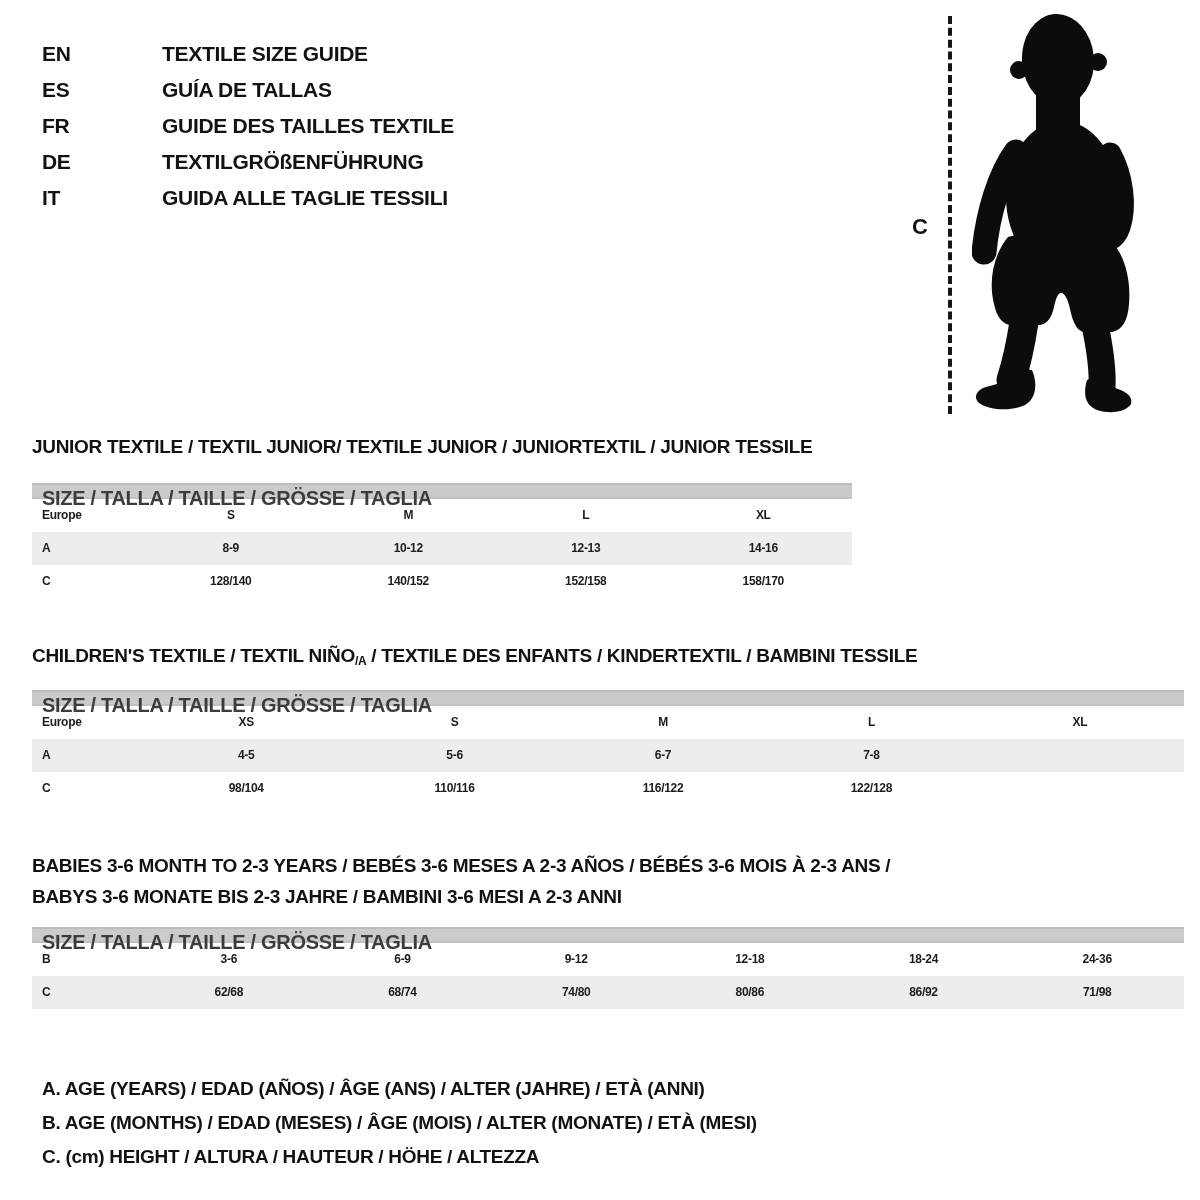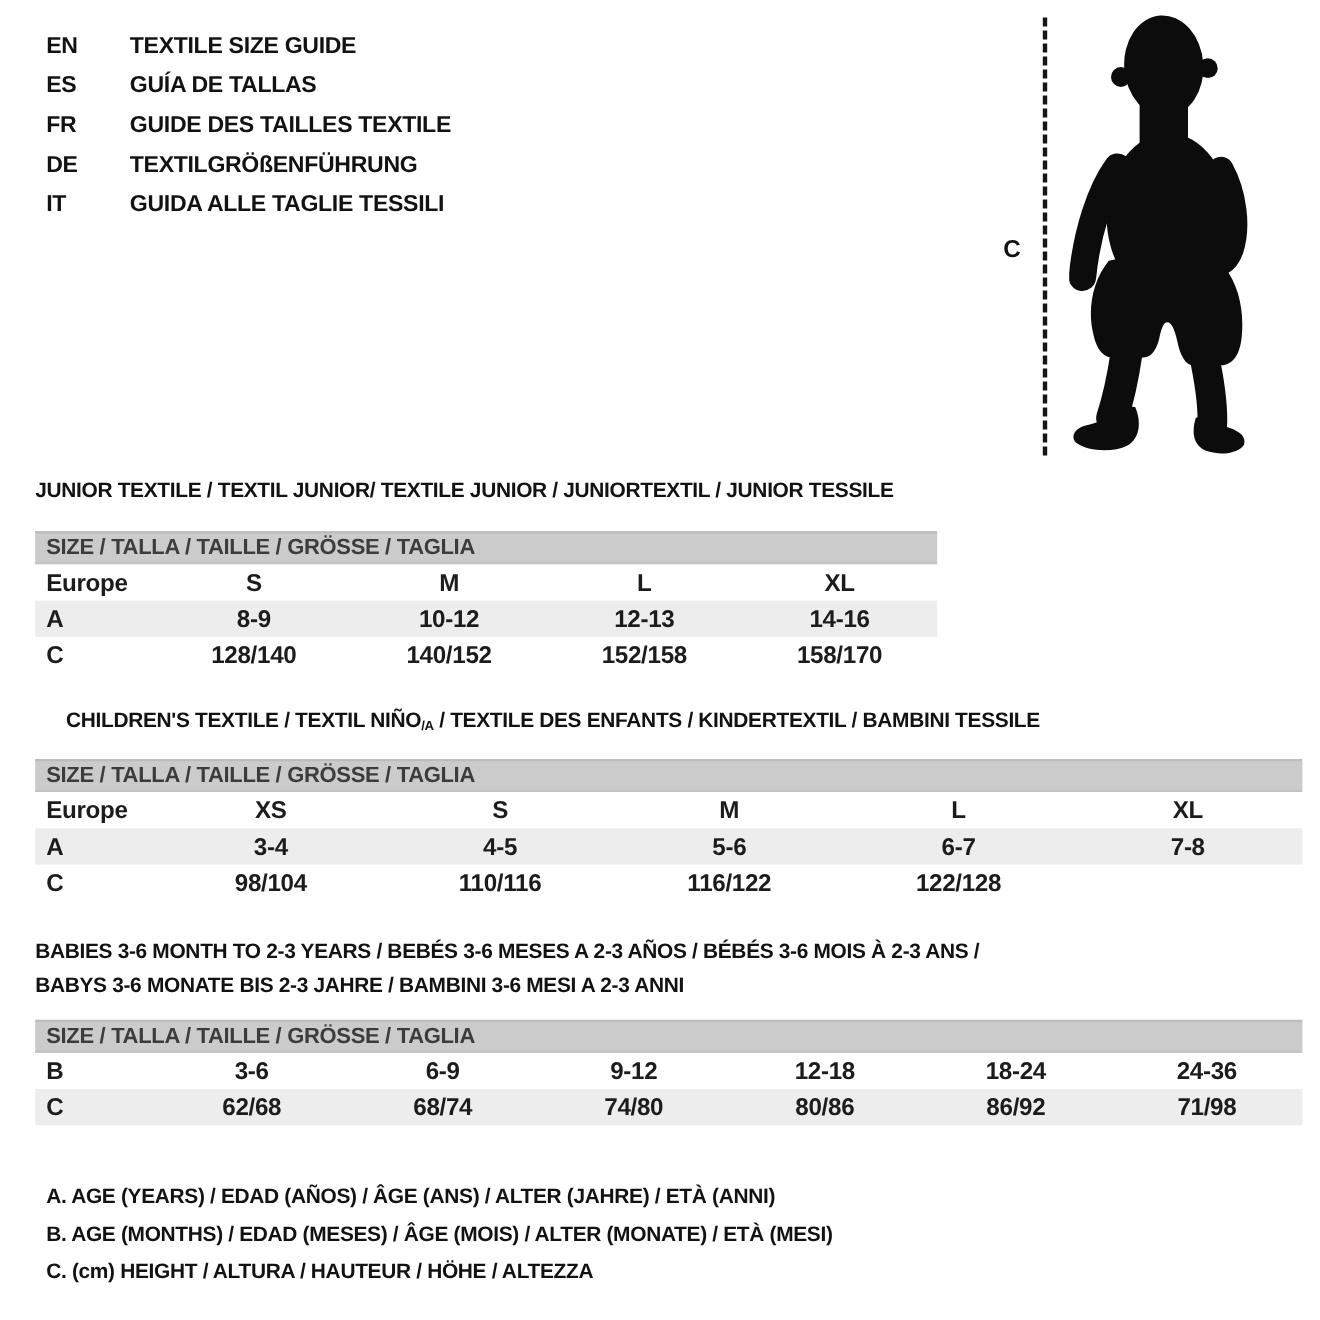--- a/index.html
+++ b/index.html
@@ -9,21 +9,21 @@
     font-family: "Liberation Sans", sans-serif;
     color: #121212;
     position: relative;
     overflow: hidden;
     -webkit-font-smoothing: antialiased;
   }
   .abs { position: absolute; }
 
   
   .lang-block { top: 30px; left: 42px; }
-  .lang-row { display: flex; height: 36px; align-items: flex-start; }
+  .lang-row { display: flex; height: 36px; align-items: flex-end; gap: 44px; }
   .lang-code, .lang-title {
     font-weight: 700; font-size: 21px; letter-spacing: -0.3px; white-space: nowrap;
   }
   .lang-code { width: 76px; }
 
   
   .figure-dashed-line {
     left: 948px; top: 16px; height: 398px; width: 0;
     border-left: 4px dashed #161616;
   }
@@ -32,45 +32,45 @@
     font-weight: 700; font-size: 22px;
   }
   .baby-svg { left: 972px; top: 12px; }
 
   
   .section-heading {
     left: 32px;
     font-weight: 700; font-size: 19px; letter-spacing: -0.3px; white-space: nowrap;
   }
   .heading-junior   { top: 436px; }
-  .heading-children { top: 645px; margin-left: 28px; }
+  .heading-children { top: 645px; }
   .heading-babies   { top: 850px; line-height: 31px; }
   .sub-small { font-size: 12px; position: relative; top: 3px; }
 
   
   .size-table { left: 32px; }
   .table-junior  { top: 483px; width: 820px; }
   .table-children{ top: 690px; width: 1152px; }
   .table-babies  { top: 927px; width: 1152px; }
 
   .size-bar {
-    height: 30px; line-height: 30px;
+    height: 16px; line-height: 30px;
     background: #cbcbcb;
     box-shadow: inset 0 2px 0 #bcbcbc, inset 0 -2px 0 #c2c2c2;
     color: #3c3c3c;
     font-weight: 700; font-size: 20px; letter-spacing: -0.3px;
     padding-left: 10px;
   }
   .trow { display: grid; height: 33px; line-height: 33px; }
   .cols-4 { grid-template-columns: 110px repeat(4, 1fr); }
   .cols-5 { grid-template-columns: 110px repeat(5, 1fr); }
   .cols-6 { grid-template-columns: 110px repeat(6, 1fr); }
   .striped { background: #ededed; }
   .cell {
-    font-weight: 700; font-size: 22px; letter-spacing: -0.3px;
+    font-weight: 700; font-size: 12px; letter-spacing: -0.3px;
     text-align: center; white-space: nowrap; color: #1c1c1c;
   }
   .cell.rowlabel { text-align: left; padding-left: 10px; }
 
   
   .notes { top: 1072px; left: 42px; }
   .note-line {
     font-weight: 700; font-size: 19px; letter-spacing: -0.3px;
     height: 34px; line-height: 34px; white-space: nowrap;
   }
@@ -158,21 +158,20 @@
   <div class="trow cols-5">
     <div class="cell rowlabel">Europe</div>
     <div class="cell">XS</div>
     <div class="cell">S</div>
     <div class="cell">M</div>
     <div class="cell">L</div>
     <div class="cell">XL</div>
   </div>
   <div class="trow cols-5 striped">
     <div class="cell rowlabel">A</div>
-    <div class="cell">3-4</div>
     <div class="cell">4-5</div>
     <div class="cell">5-6</div>
     <div class="cell">6-7</div>
     <div class="cell">7-8</div>
   </div>
   <div class="trow cols-5">
     <div class="cell rowlabel">C</div>
     <div class="cell">98/104</div>
     <div class="cell">110/116</div>
     <div class="cell">116/122</div>

